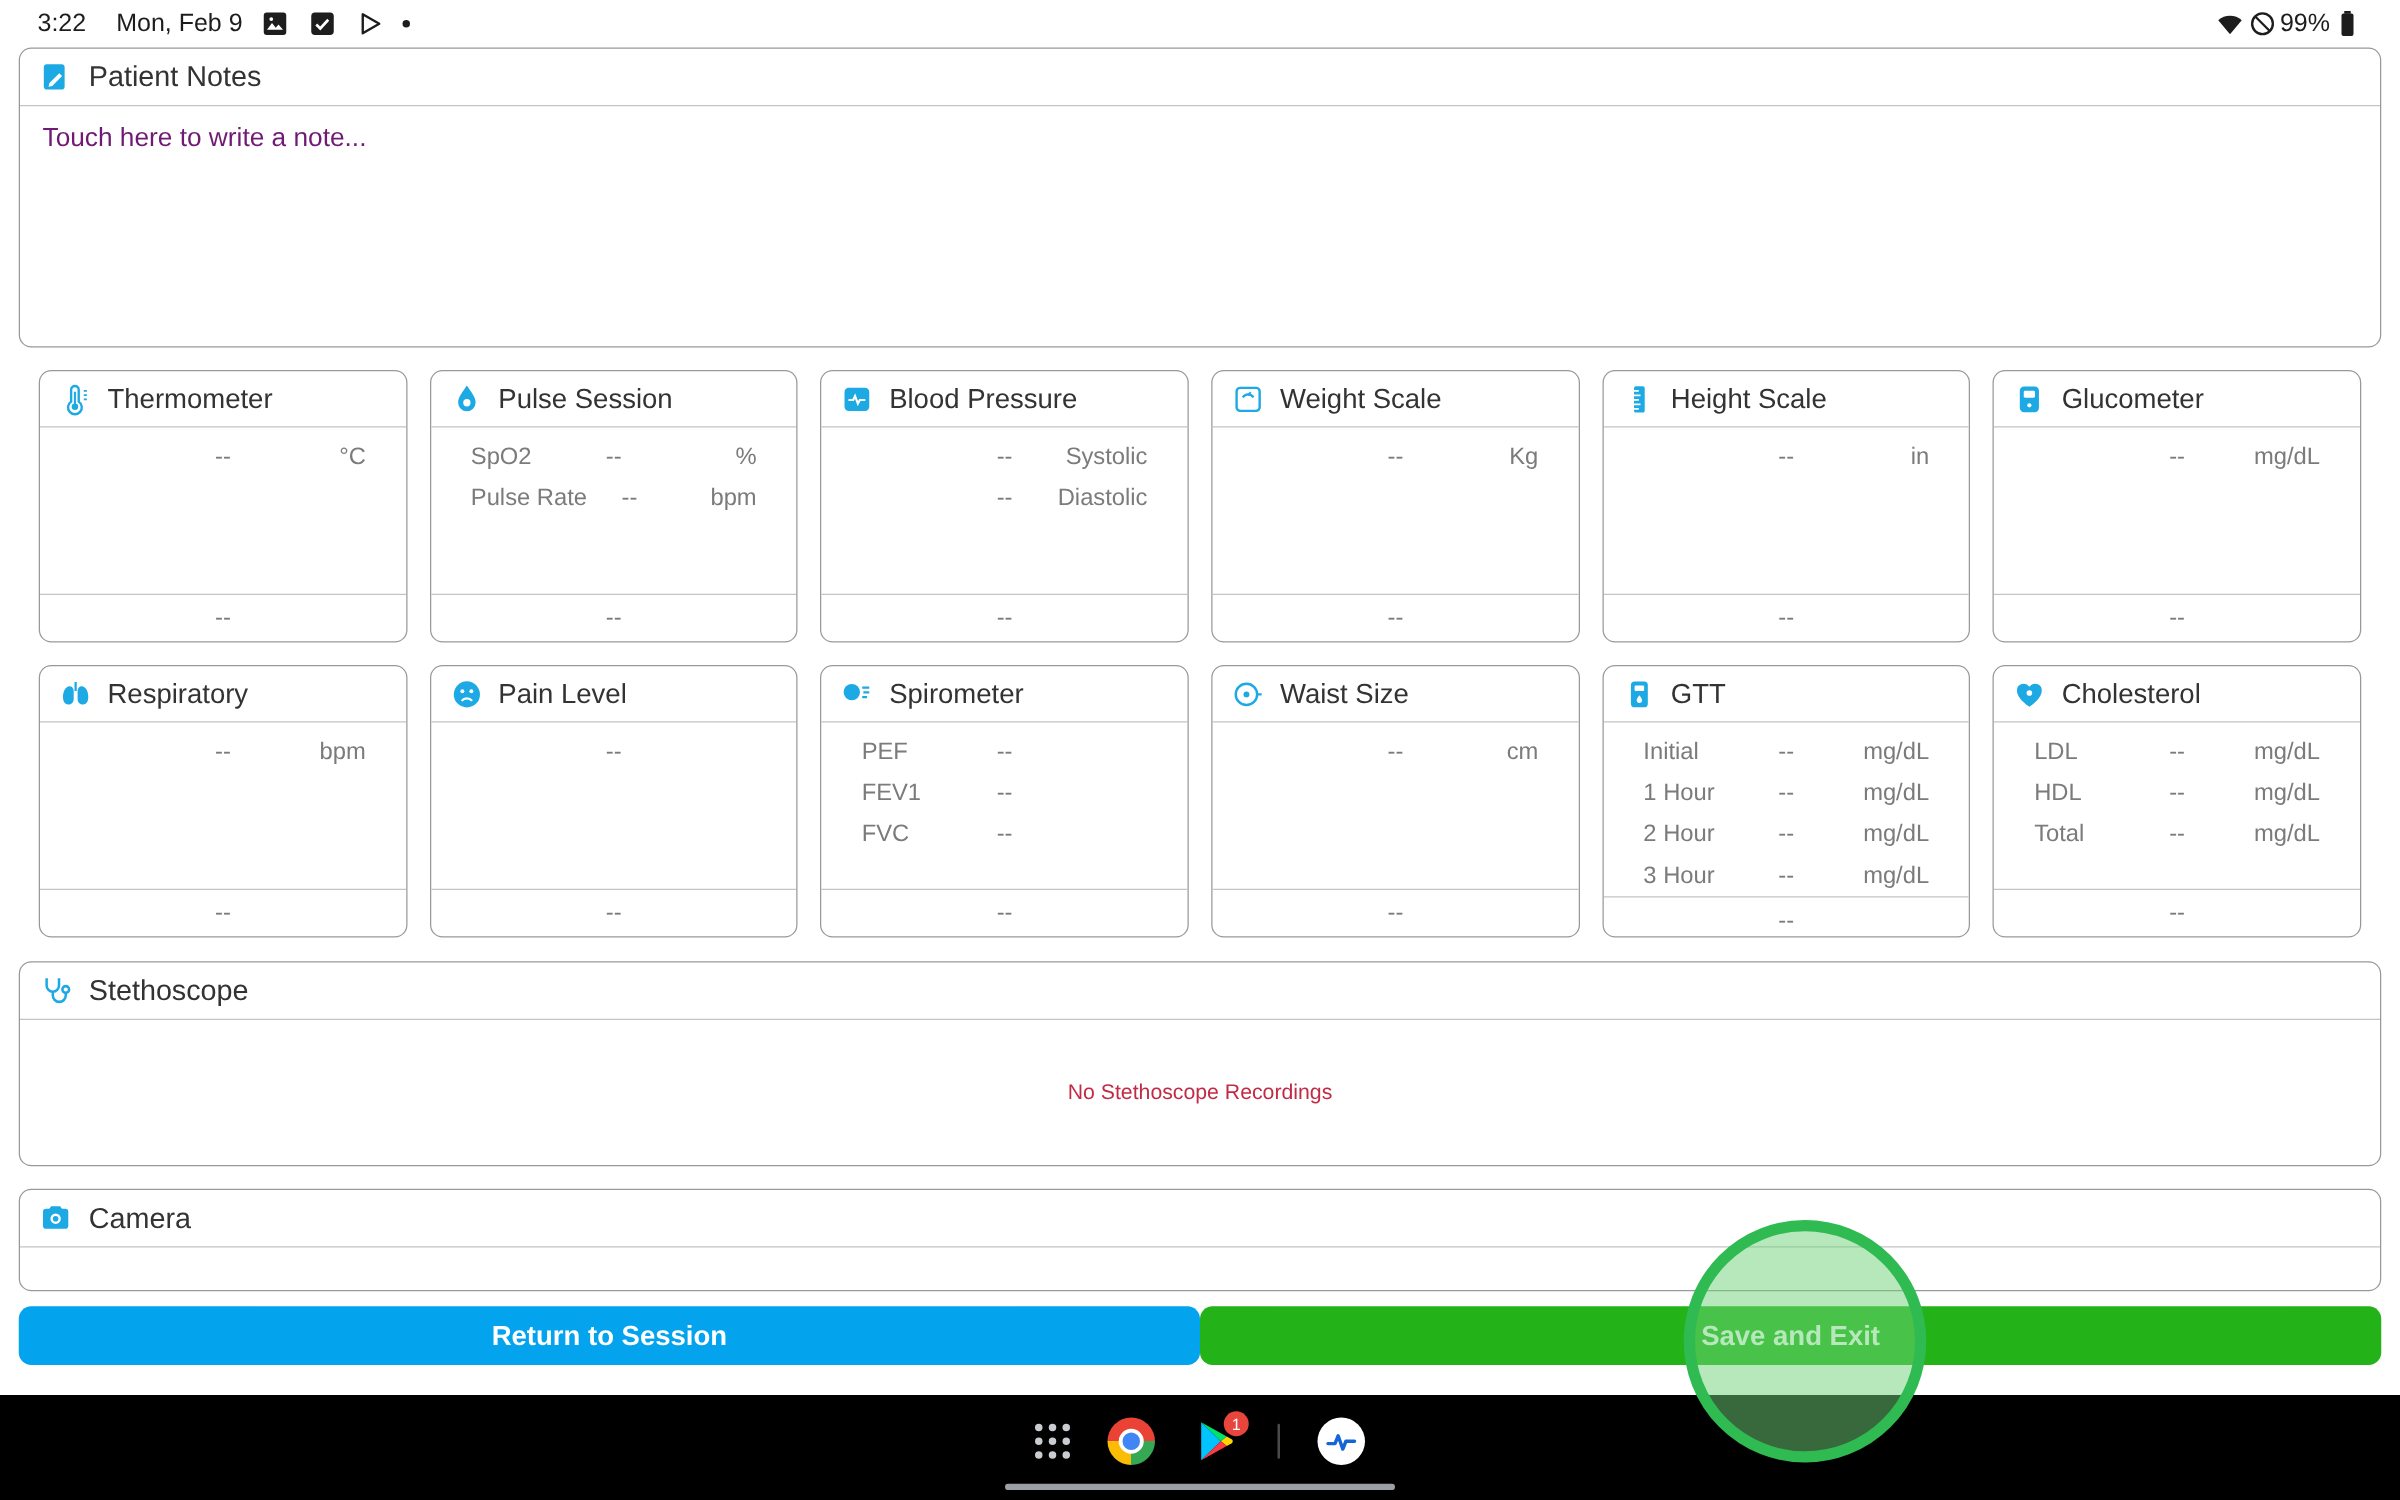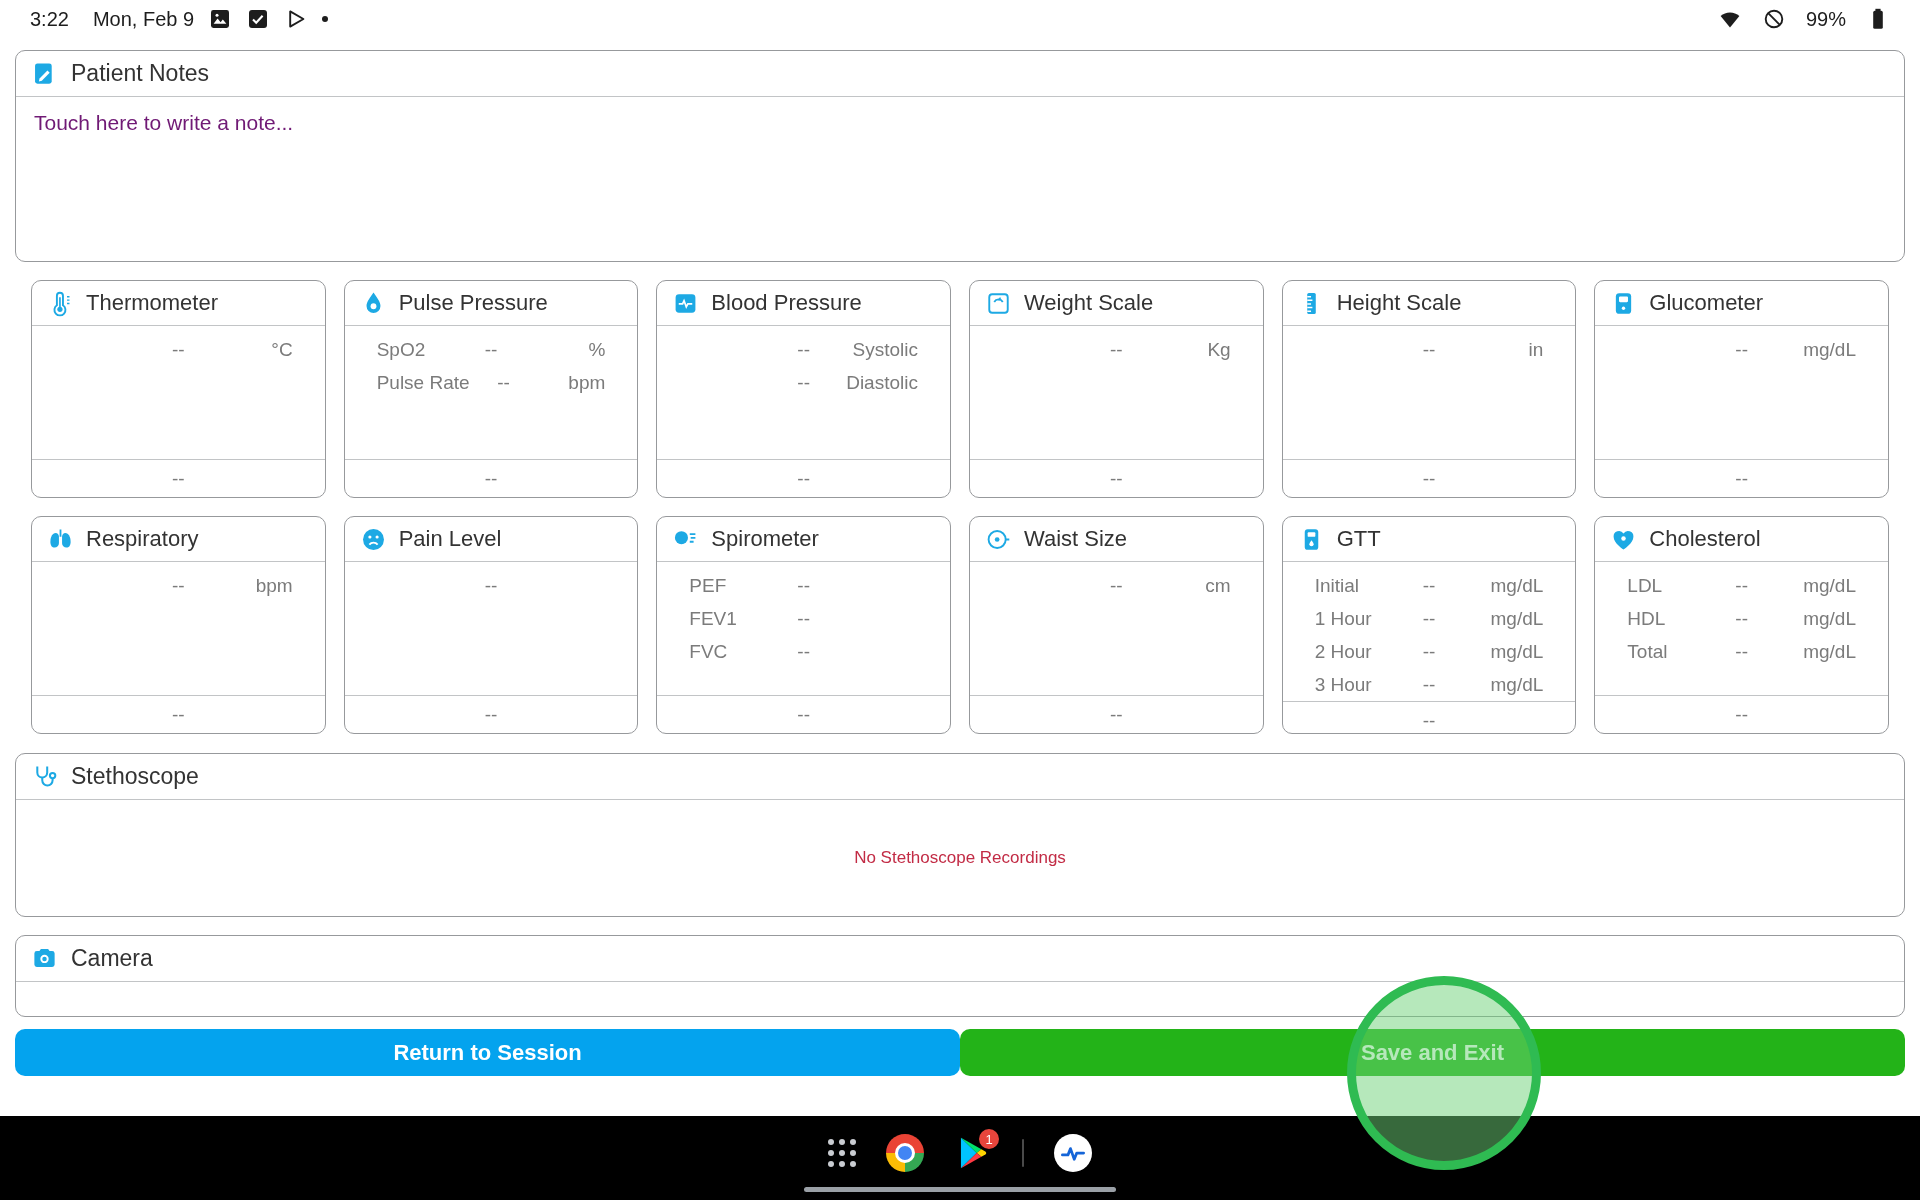--- a/index.html
+++ b/index.html
@@ -16,38 +16,38 @@
   }
   *{box-sizing:border-box;margin:0;padding:0}
   html,body{width:1920px;height:1200px}
   body{font-family:"Liberation Sans",sans-serif;background:#fff}
   .screen{position:relative;width:1920px;height:1200px;overflow:hidden;background:#fff}
 
   
   .status-bar{height:38px;display:flex;justify-content:space-between;align-items:center;padding:0 30px;font-size:20px;color:var(--icon-dark)}
   .sb-left,.sb-right{display:flex;align-items:center}
   .sb-left{gap:14px}
-  .sb-right{gap:20px}
+  .sb-right{gap:2px}
   .sb-time{margin-right:10px}
   .sb-ico{width:24px;height:24px;display:inline-flex}
   .sb-ico svg{width:100%;height:100%}
   .sb-fill{fill:var(--icon-dark)}
   .sb-stroke{stroke:var(--icon-dark);fill:none}
   .sb-dot{width:6px;height:6px;border-radius:50%;background:var(--icon-dark)}
 
   
   .panel{border:1.5px solid var(--border-outer);border-radius:10px;margin:0 15px;background:#fff;overflow:hidden}
   .panel-header{display:flex;align-items:center;gap:13px;height:46px;padding:0 15px;border-bottom:1.5px solid var(--border-inner);font-size:23px;color:var(--text-dark)}
   .panel-icon{width:27px;height:27px;display:inline-flex}
   .panel-icon svg{width:100%;height:100%}
   .ic-fill{fill:var(--accent-blue)}
   .ic-stroke{stroke:var(--accent-blue);fill:none}
   .ic-white{fill:#fff}
 
-  .notes-panel{margin-top:12px;height:212px}
+  .notes-panel{margin-top:0;height:240px}
   .notes-body{padding:14px 18px}
   .notes-body .placeholder{font-size:21px;color:#701a75}
 
   
   .cards-grid{margin:18px 31px 0;display:grid;grid-template-columns:repeat(6,1fr);grid-auto-rows:218px;gap:18px}
   .card{border:1.5px solid var(--border-outer);border-radius:10px;background:#fff;display:flex;flex-direction:column;overflow:hidden}
   .card-header{display:flex;align-items:center;gap:12px;height:45px;padding:0 15px;border-bottom:1.5px solid var(--border-inner);flex:none}
   .card-icon{width:27px;height:27px;display:inline-flex;flex:none}
   .card-icon svg{width:100%;height:100%}
   .card-title{font-size:22px;color:var(--text-dark);white-space:nowrap}
@@ -180,21 +180,21 @@
         <div class="card-footer">--</div>
       </div>
       <div class="card">
         <div class="card-header">
           <span class="card-icon">
             <svg viewBox="0 0 24 24">
               <path class="ic-fill" d="M12 2.2C9.2 6.6 5.8 10.3 5.8 14.2a6.2 6.2 0 0 0 12.4 0C18.2 10.3 14.8 6.6 12 2.2z"></path>
               <circle class="ic-white" cx="12" cy="14.4" r="2.6"></circle>
             </svg>
           </span>
-          <span class="card-title">Pulse Pressure</span>
+          <span class="card-title">Pulse Session</span>
         </div>
         <div class="card-body">
           <div class="card-row">
             <span class="row-label">SpO2</span>
             <span class="row-value">--</span>
             <span class="row-unit">%</span>
           </div>
           <div class="card-row">
             <span class="row-label">Pulse Rate</span>
             <span class="row-value">--</span>

